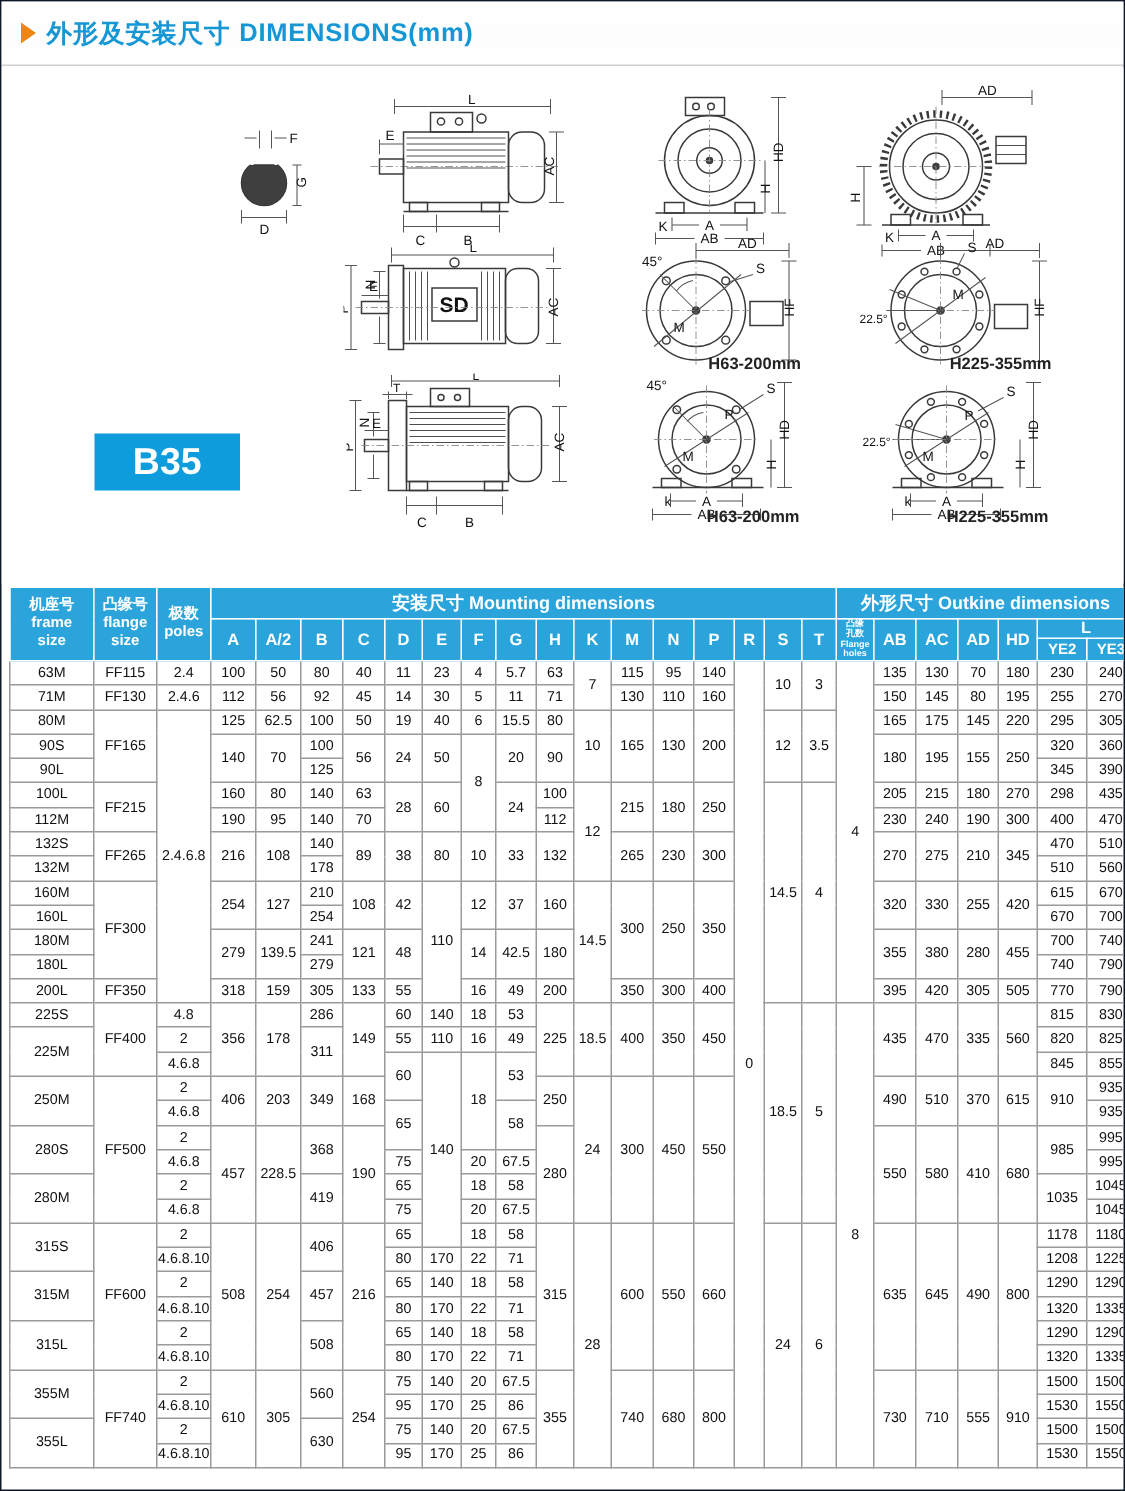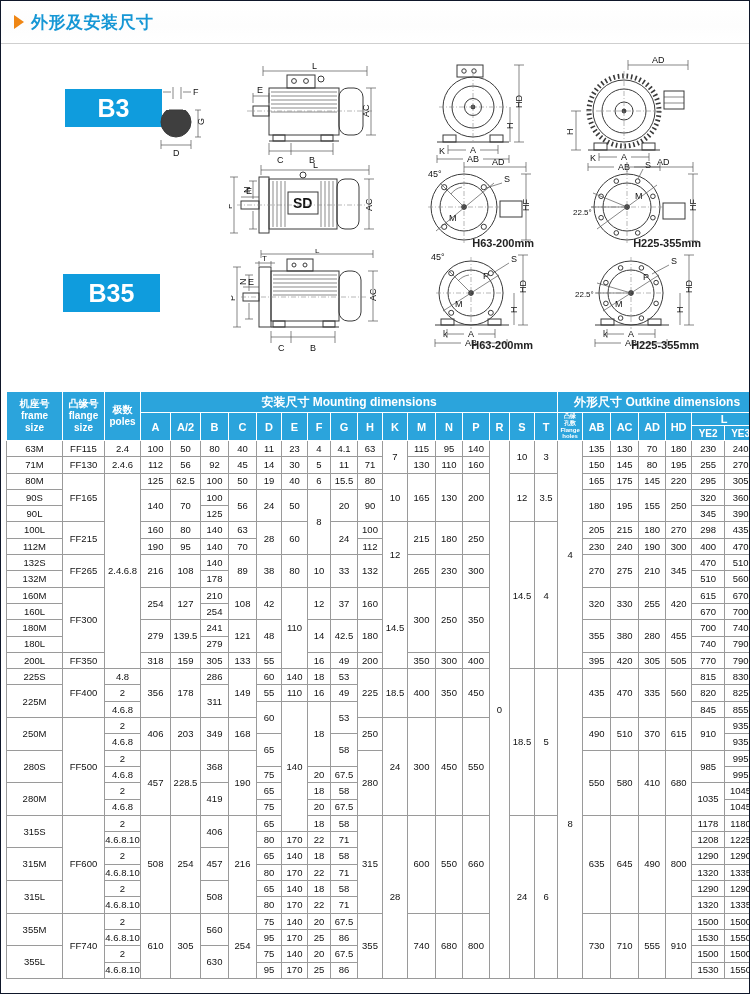--- a/index.html
+++ b/index.html
@@ -44,26 +44,26 @@
   tr.sub td{border-top-color:#c4c4c4;}
 </style>
 </head>
 <body>
 
 <div id="page">
 
   <div class="titlebar">
     <span class="arrow"></span>
     <span class="title-zh">外形及安装尺寸</span>
+    <span class="title-en">DIMENSIONS(mm)</span>
   </div>
 
   <div class="draw-area">
 
-    <div class="blabel" style="left:64px;top:44px;">B3</div>
-    <div class="blabel" style="left:62px;top:229px;">B35</div>
+    <div class="blabel" style="left:62px;top:244px;">B35</div>
 
     <div class="dwg" style="left:140px;top:38px;">
       <svg width="72" height="74" viewBox="0 0 72 74">
         <path class="dim" d="M32 4 V16 M40 4 V16 M22 9 H30 M42 9 H50"></path>
         <text x="52" y="12">F</text>
         <circle class="fill" cx="35" cy="39" r="15"></circle>
         <rect x="26" y="23" width="18" height="4" fill="#fff"></rect>
         <path class="ln" d="M28 27 H42"></path>
         <path class="dim" d="M54 27 H60 M54 54 H60 M57 27 V54"></path>
         <text transform="rotate(-90 63 42)" x="63" y="42">G</text>
@@ -410,21 +410,21 @@
             <td>63M</td>
             <td>FF115</td>
             <td>2.4</td>
             <td>100</td>
             <td>50</td>
             <td>80</td>
             <td>40</td>
             <td>11</td>
             <td>23</td>
             <td>4</td>
-            <td>4.1</td>
+            <td>5.7</td>
             <td>63</td>
             <td rowspan="2">7</td>
             <td>115</td>
             <td>95</td>
             <td>140</td>
             <td rowspan="33">0</td>
             <td rowspan="2">10</td>
             <td rowspan="2">3</td>
             <td rowspan="14">4</td>
             <td>135</td>

